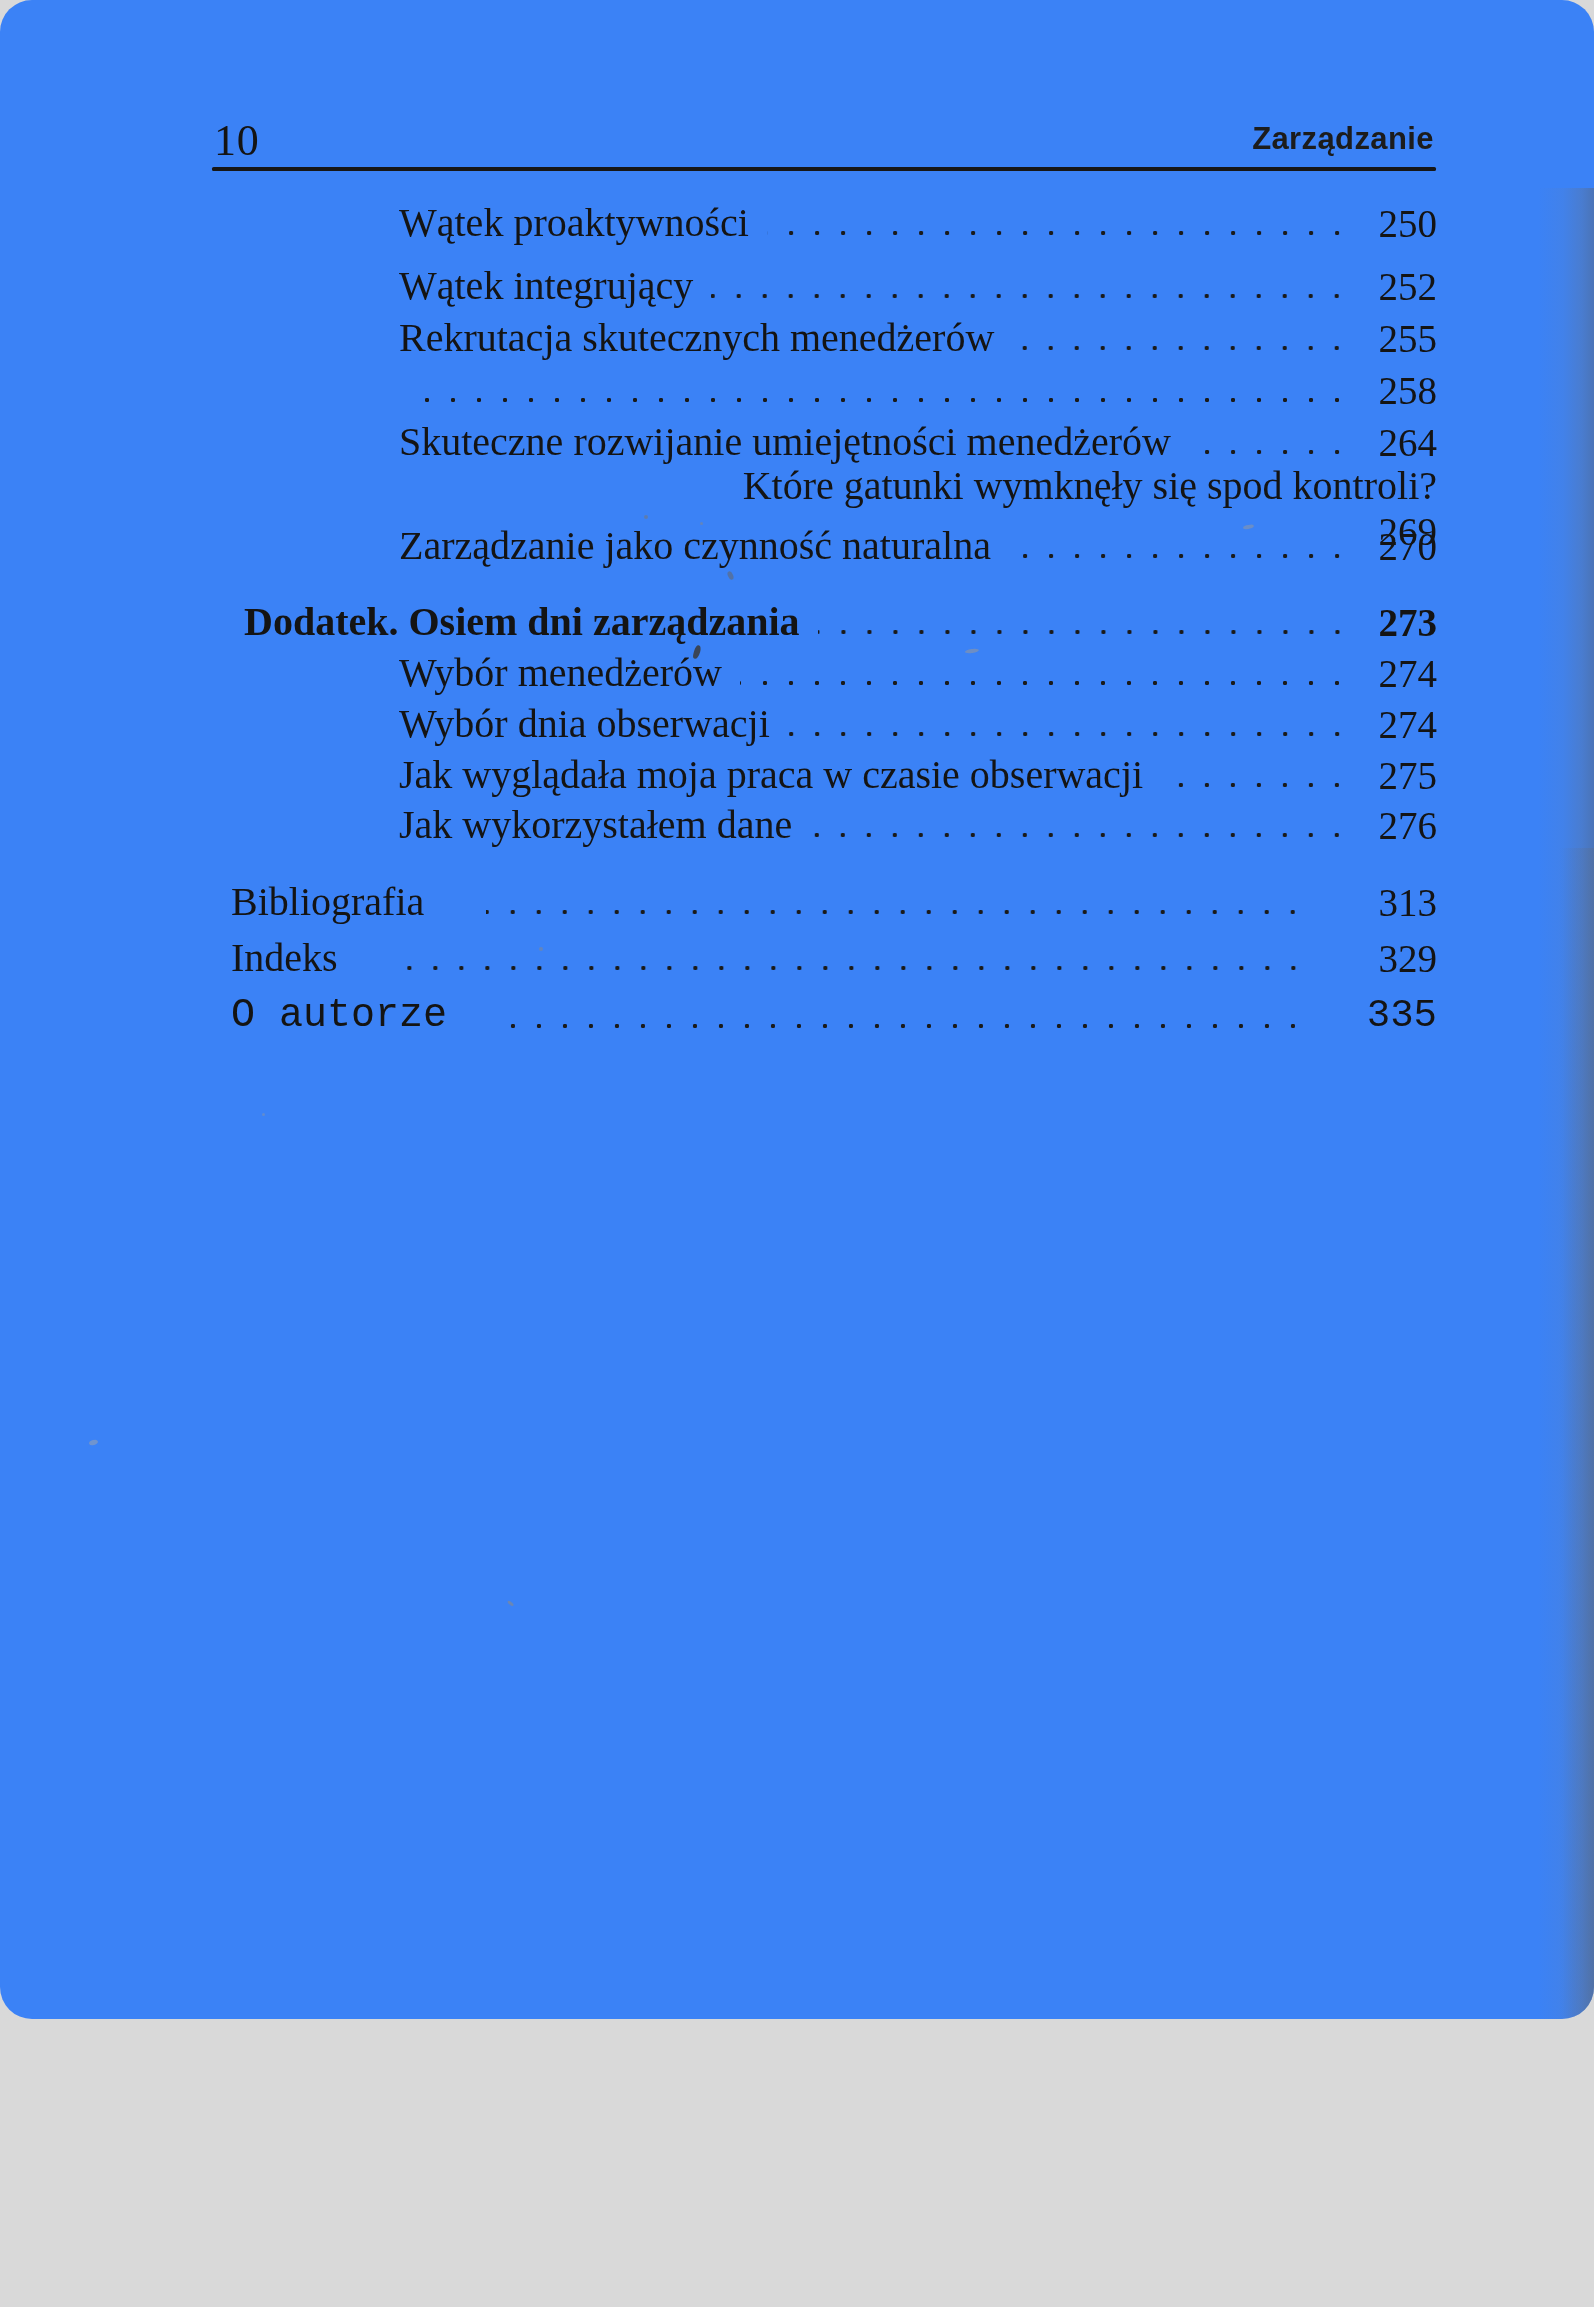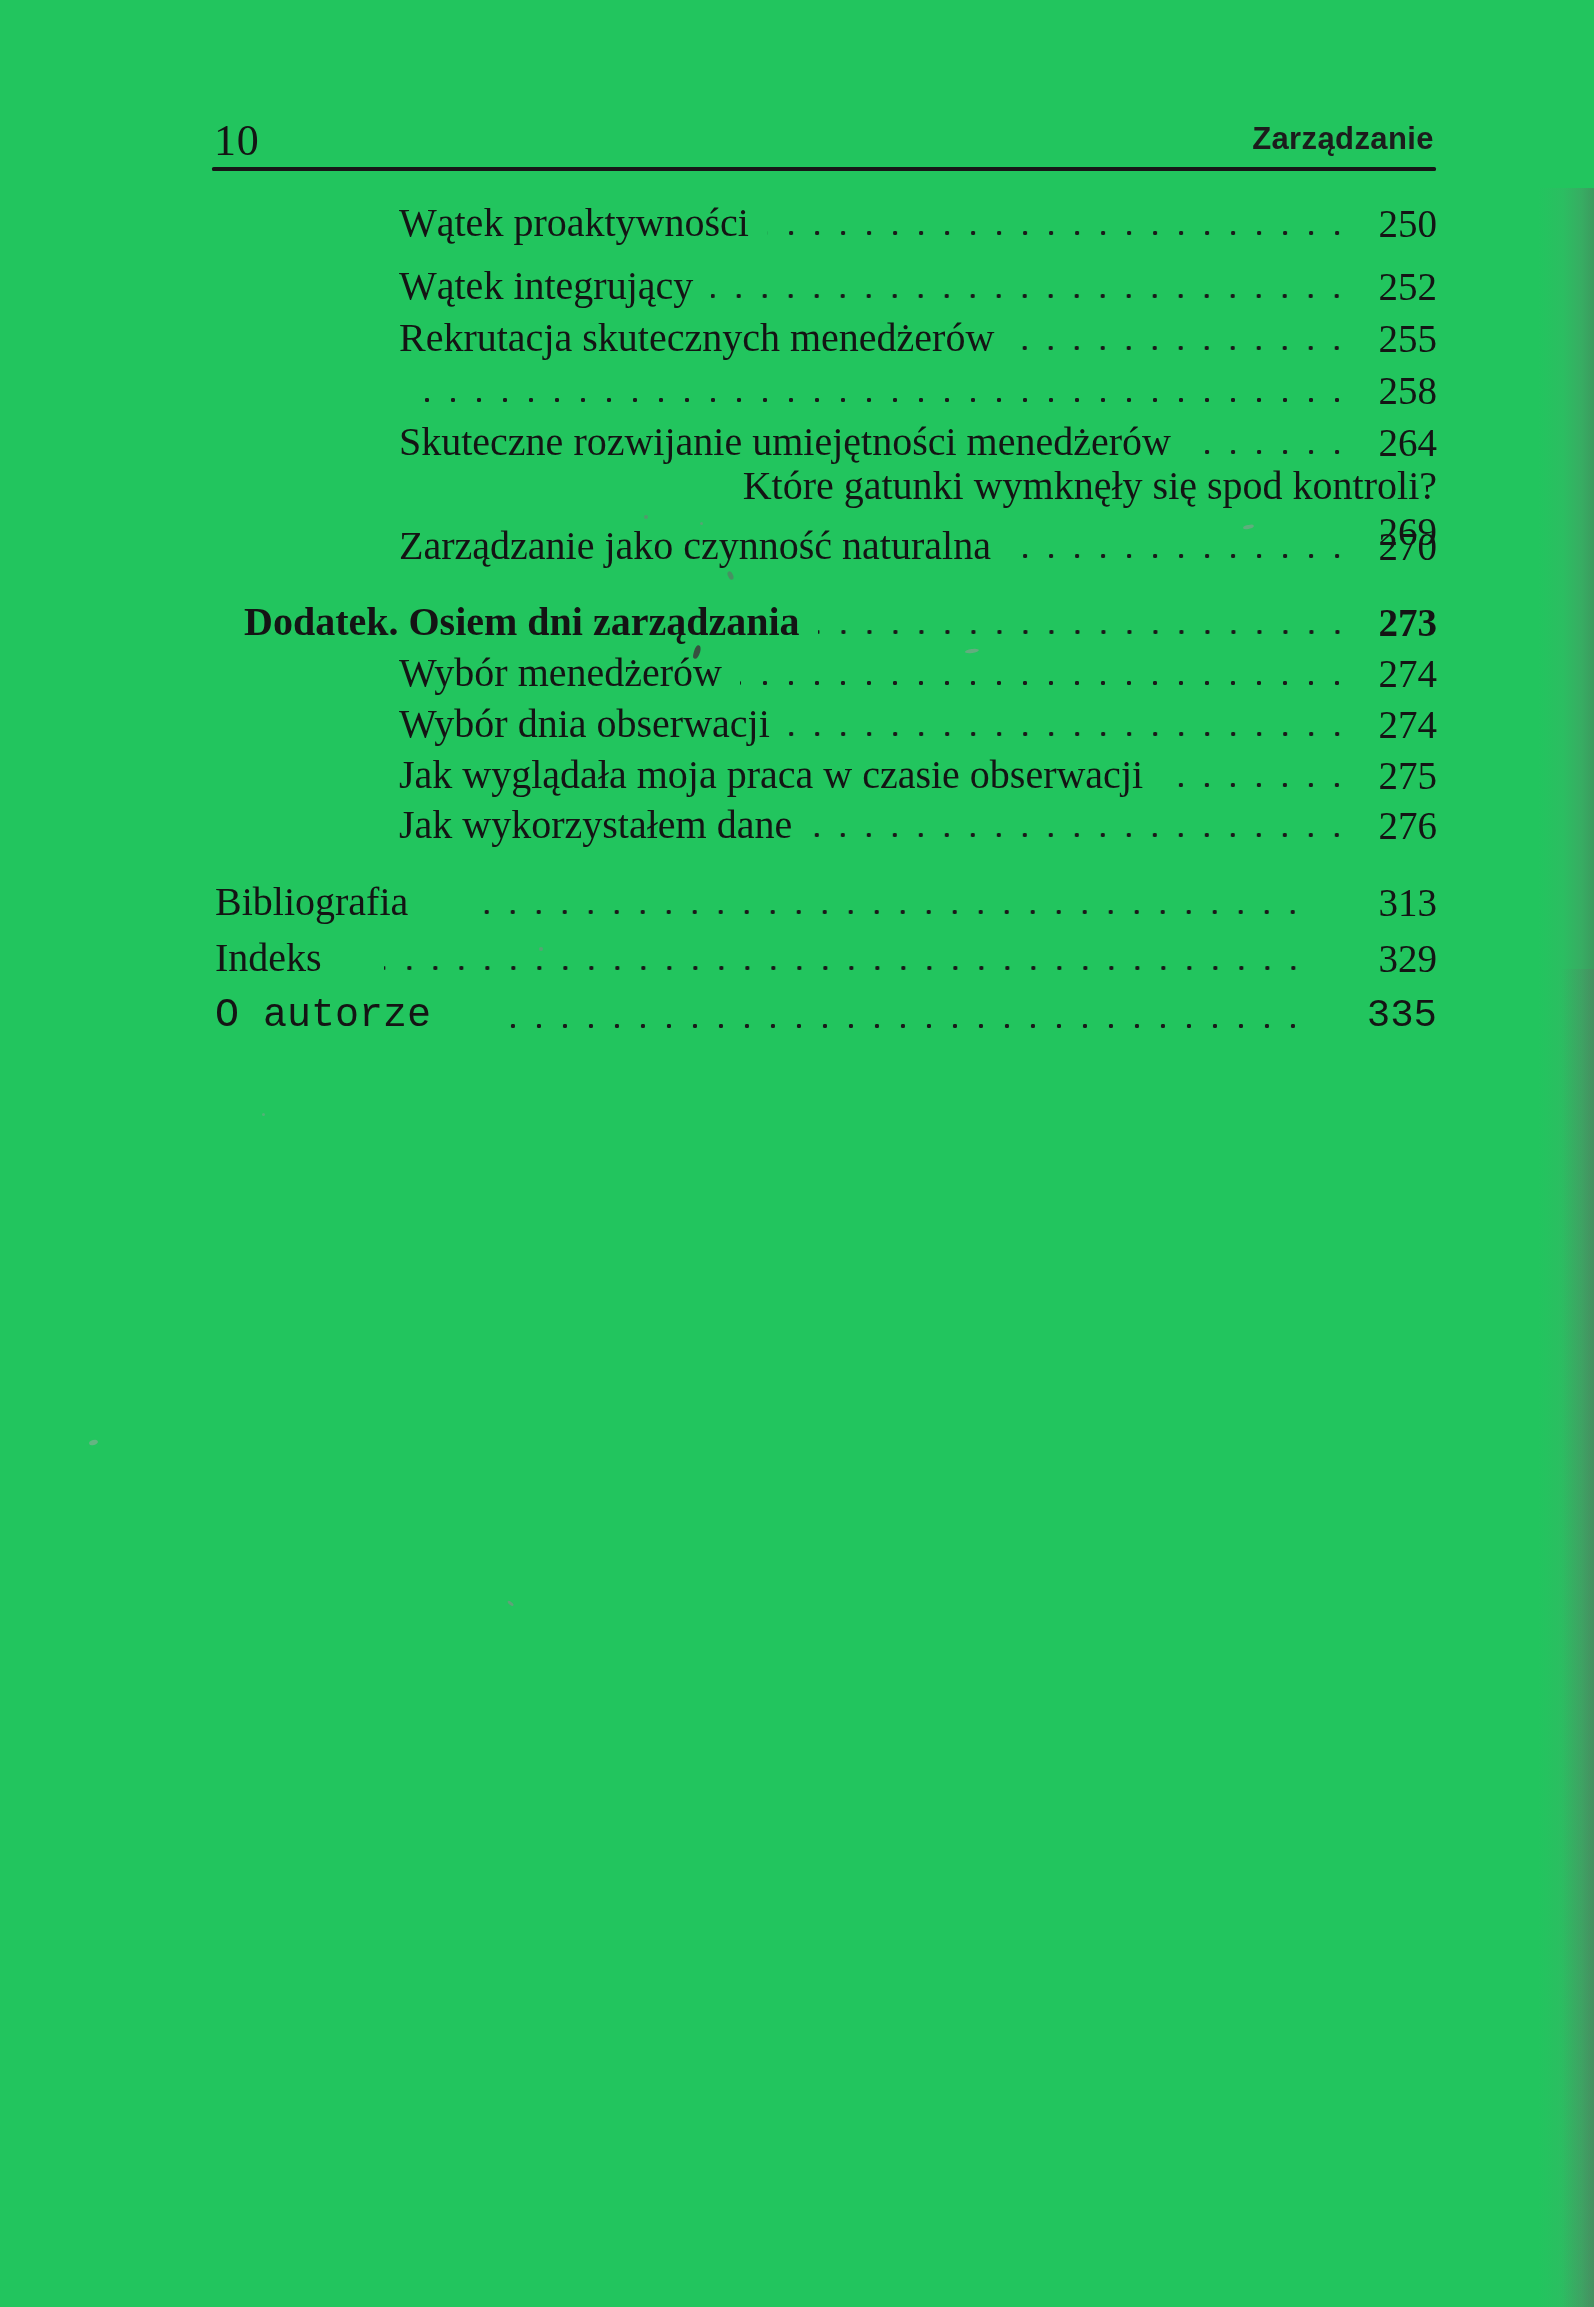--- a/index.html
+++ b/index.html
@@ -1,22 +1,23 @@
 <!DOCTYPE html>
 <html style="font-size:13px"><head>
 <meta charset="utf-8">
 <style>
   html,body{margin:0;padding:0;background:#d9d9d9;}
   .page{
     position:relative;
-    width:1594px;height:2307px;
-    background:#22c55e;
+    width:1594px;height:2019px;
+    background:#3b82f6;
     overflow:hidden;
     font-family:"Liberation Serif", serif;
     color:#141414;
+    border-radius:32px;
   }
 
   
   .head-pagenum{
     position:absolute;left:214px;top:119px;
     font-size:44px;line-height:1;letter-spacing:0.8px;
   }
   .head-title{
     position:absolute;right:160px;top:123px;
     font-family:"Liberation Sans", sans-serif;
@@ -29,21 +30,21 @@
   }
 
   
   .toc-row{
     position:absolute;right:157px;height:48px;
     display:flex;align-items:flex-end;
     font-size:40px;line-height:1;white-space:nowrap;
   }
   .level-sub{left:399px;}
   .level-chapter{left:244px;font-weight:bold;}
-  .level-section{left:215px;gap:44px;}
+  .level-section{left:231px;gap:44px;}
   .toc-row .label{flex:0 0 auto;}
   .toc-row .leader{
     flex:1 1 auto;height:8.2px;margin:0 15px 5.8px 18px;
     background-image:radial-gradient(circle 2.2px at 50% 50%, #1a1a1a 96%, rgba(0,0,0,0) 100%);
     background-size:26px 8.2px;background-repeat:repeat-x;background-position:right center;
   }
   .toc-row .num{
     flex:0 0 auto;min-width:72px;text-align:right;
     font-size:39px;letter-spacing:0;
   }

